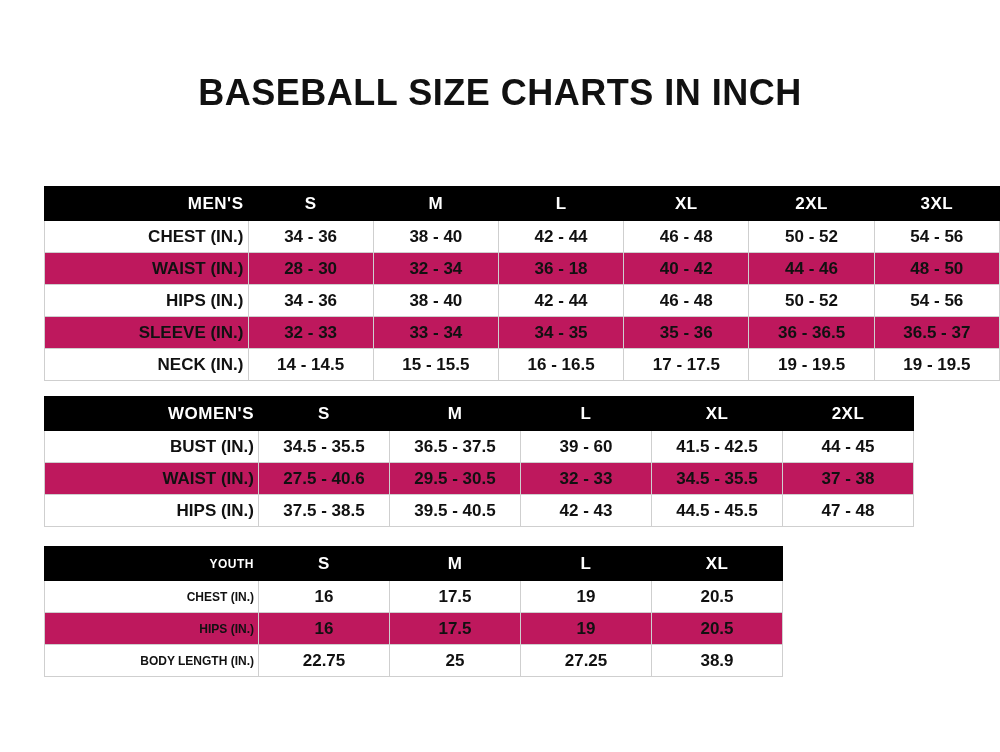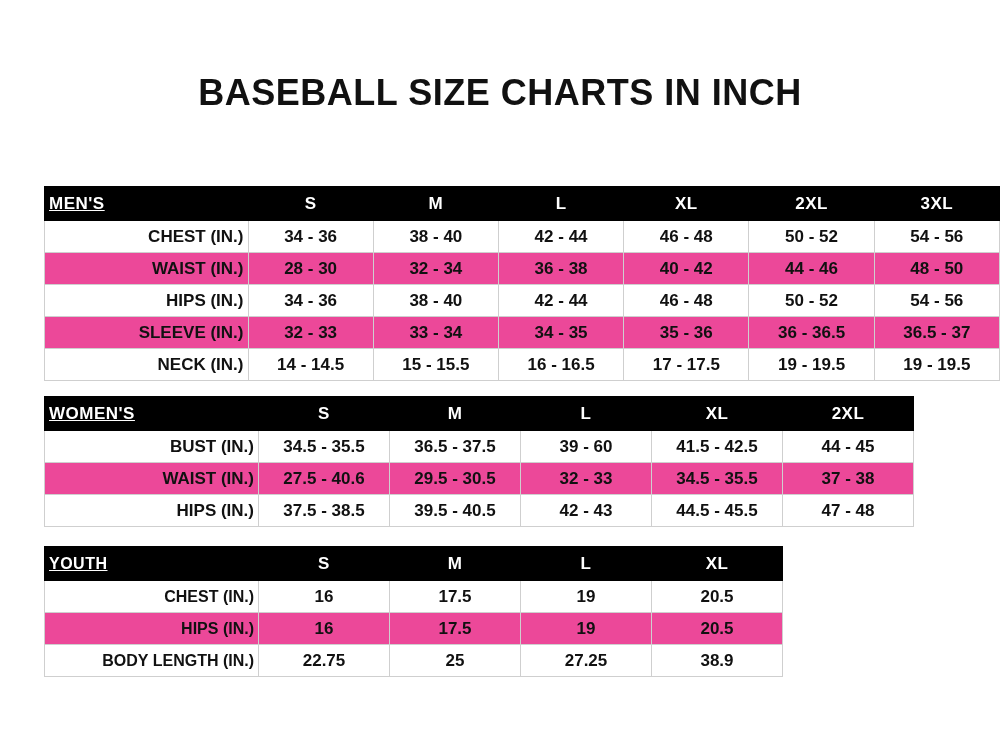--- a/index.html
+++ b/index.html
@@ -53,46 +53,45 @@
   }
   table.size-table tr.header-row td {
     background: #000000;
     color: #ffffff;
     border: 1px solid #000000;
     font-size: 17px;
     letter-spacing: 0.5px;
     height: 33px;
   }
   table.size-table tr.header-row td.label-cell {
-    text-align: left;
-    text-decoration: underline;
+    text-align: right;
   }
   table.size-table tr.alt td {
-    background: #ec4899;
+    background: #be185d;
   }
   table.size-table td.label-cell {
     text-align: right;
   }
 
   
   #mens-wrap { top: 186px; }
   #mens-table td.label-cell { width: 205px; }
   #mens-table td.val { width: 122px; }
 
   
   #womens-wrap { top: 396px; }
   #womens-table td.label-cell { width: 205px; }
   #womens-table td.val { width: 122px; }
 
   
   #youth-wrap { top: 546px; }
   #youth-table td.label-cell { width: 205px; }
   #youth-table td.val { width: 122px; }
 
-  #youth-table td.label-cell { font-size: 16px; }
+  #youth-table td.label-cell { font-size: 12px; }
 </style>
 </head>
 <body>
 
 <div class="page">
 
   <h1 class="title">BASEBALL SIZE CHARTS IN INCH</h1>
 
   <div class="table-wrap" id="mens-wrap">
     <table class="size-table" id="mens-table">
@@ -112,21 +111,21 @@
           <td class="val">38 - 40</td>
           <td class="val">42 - 44</td>
           <td class="val">46 - 48</td>
           <td class="val">50 - 52</td>
           <td class="val">54 - 56</td>
         </tr>
         <tr class="alt">
           <td class="label-cell">WAIST (IN.)</td>
           <td class="val">28 - 30</td>
           <td class="val">32 - 34</td>
-          <td class="val">36 - 38</td>
+          <td class="val">36 - 18</td>
           <td class="val">40 - 42</td>
           <td class="val">44 - 46</td>
           <td class="val">48 - 50</td>
         </tr>
         <tr>
           <td class="label-cell">HIPS (IN.)</td>
           <td class="val">34 - 36</td>
           <td class="val">38 - 40</td>
           <td class="val">42 - 44</td>
           <td class="val">46 - 48</td>

